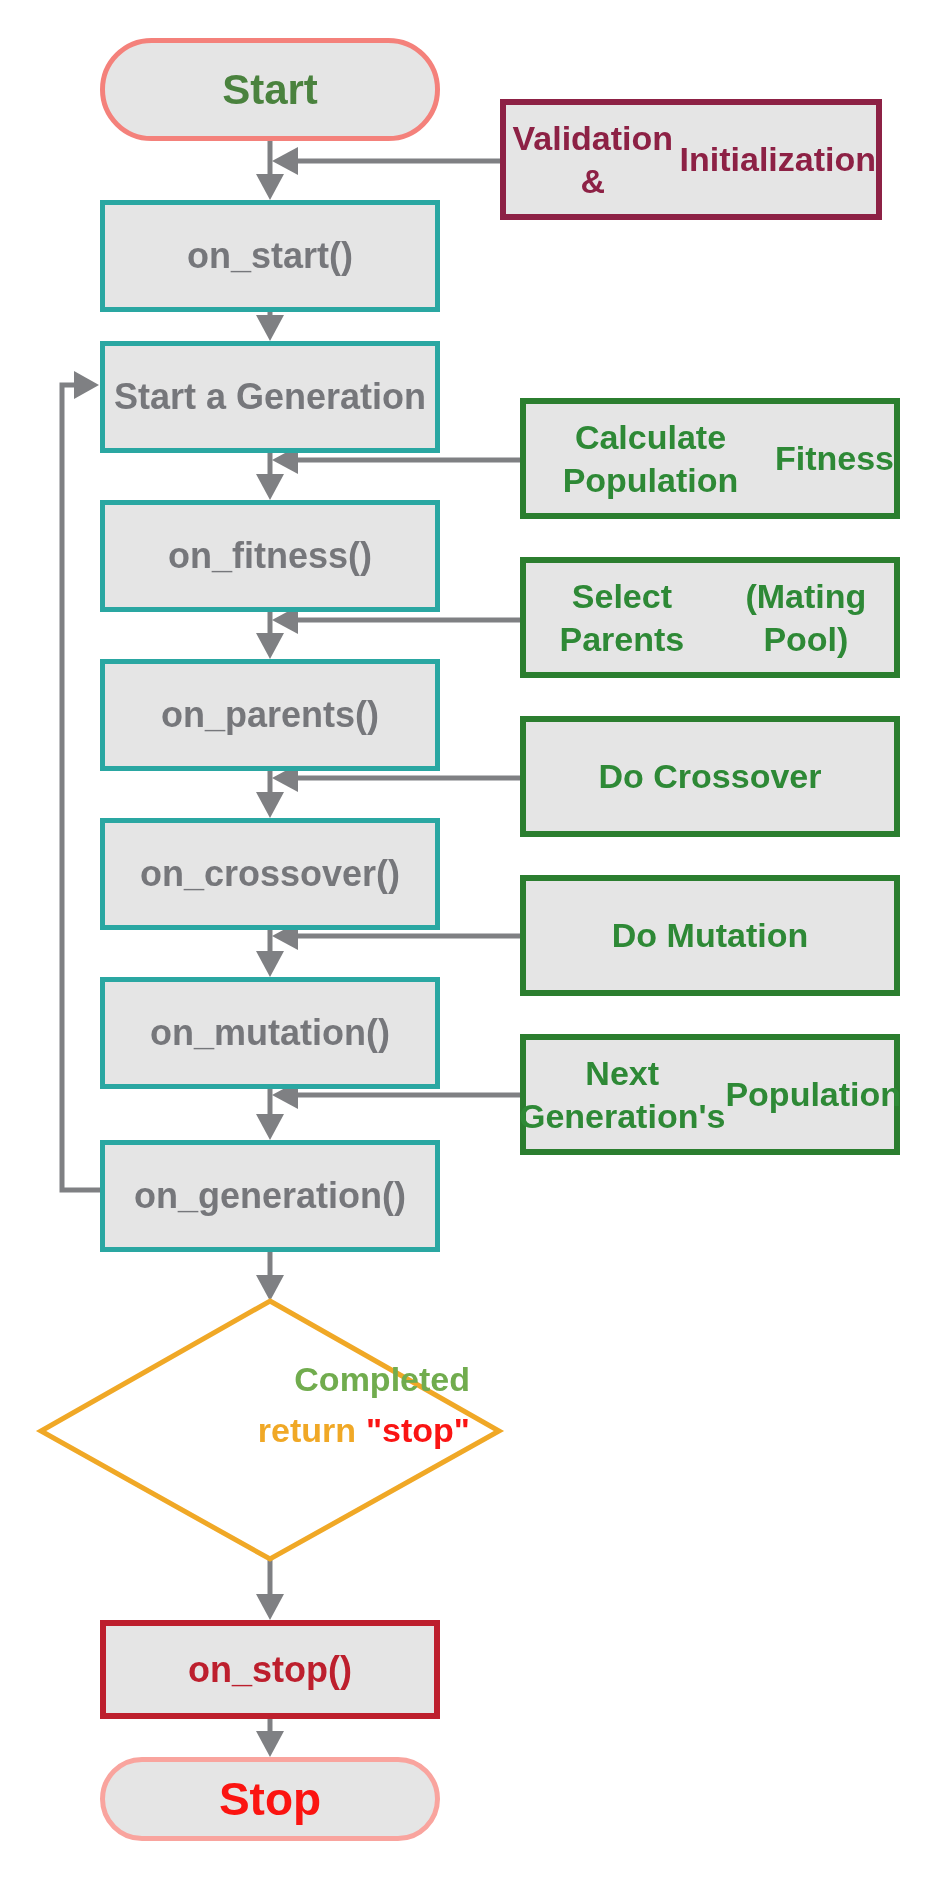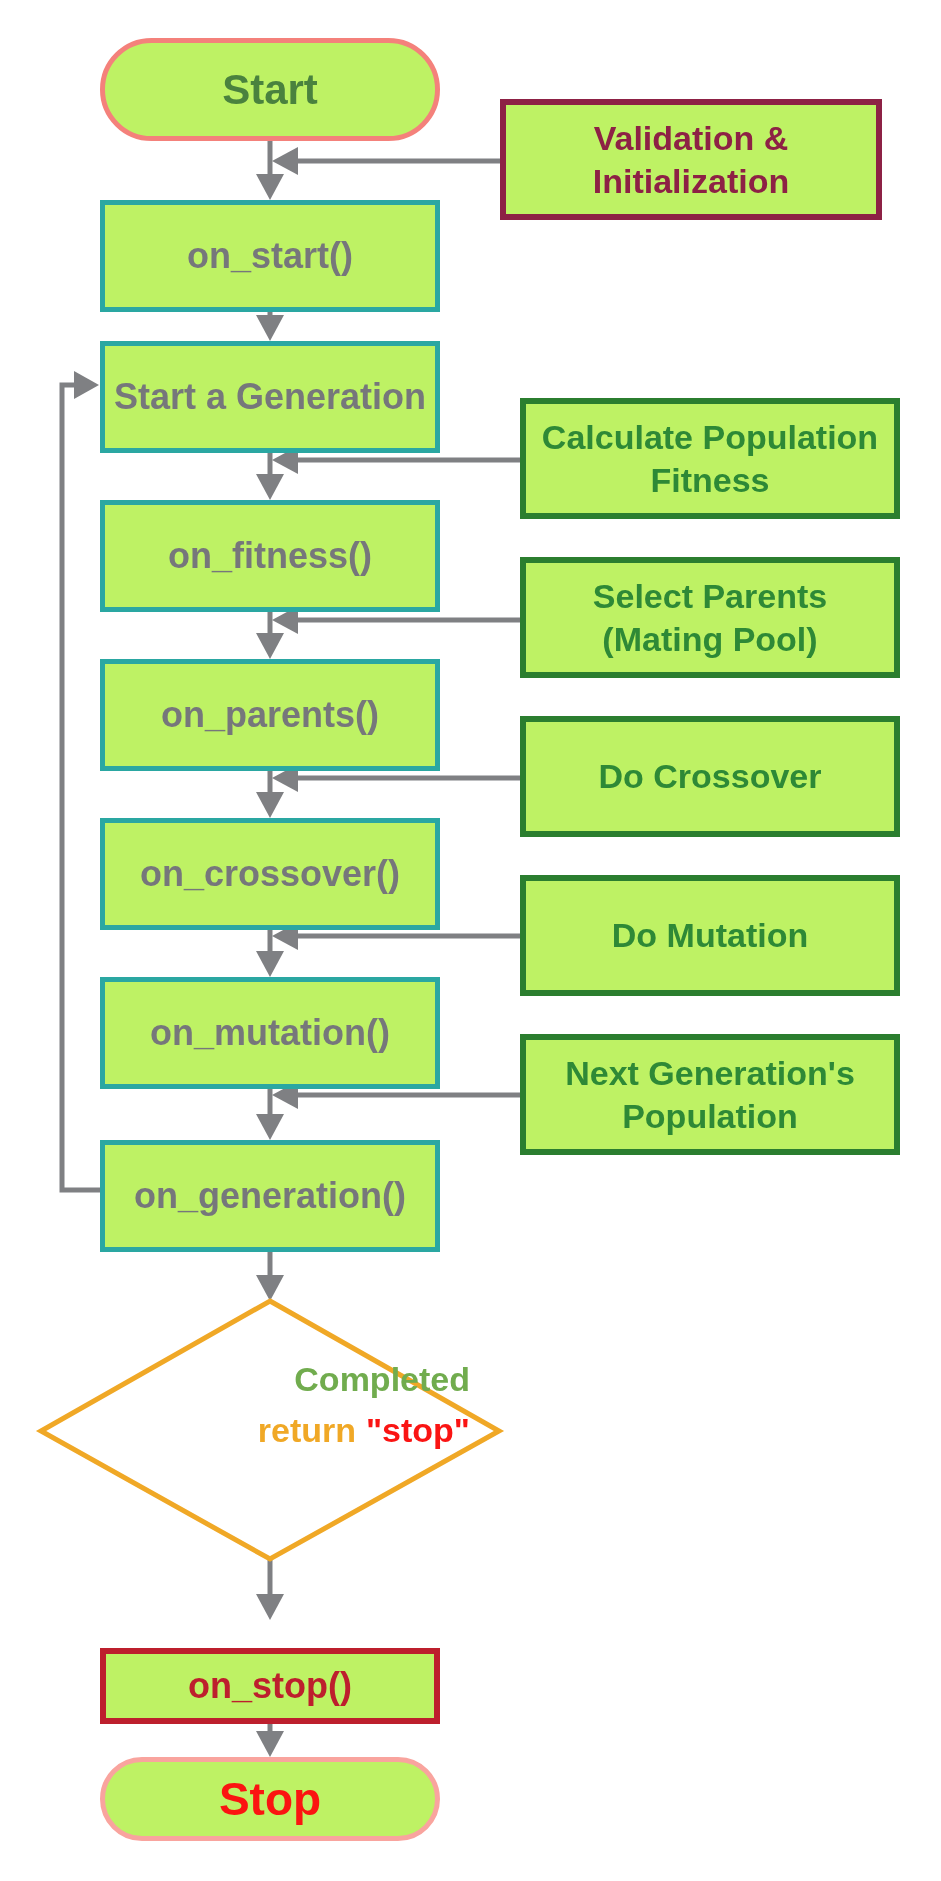--- a/index.html
+++ b/index.html
@@ -5,39 +5,39 @@
   html,body { margin:0; padding:0; background:#ffffff; }
   #canvas {
     position:relative;
     width:941px; height:1881px;
     background:#ffffff;
     font-family:"Liberation Sans","DejaVu Sans",sans-serif;
     overflow:hidden;
   }
   #arrow-layer { position:absolute; left:0; top:0; }
 
-  .node { position:absolute; box-sizing:border-box; background:#bef264;
+  .node { position:absolute; box-sizing:border-box; background:#e5e5e5;
           display:flex; align-items:center; justify-content:center;
           text-align:center; }
 
   
   .terminator { left:100px; width:340px; font-weight:bold; }
   #start-terminator  { top:38px;   height:103px; border:5px solid #f4817b; border-radius:52px;
                        color:#4a823e; font-size:42px; }
   #stop-terminator   { top:1757px; height:84px;  border:5px solid #f9a49e; border-radius:42px;
                        color:#fb1411; font-size:46px; }
 
   
   .proc { left:100px; width:340px; height:112px; border:5px solid #2aa7a2;
           color:#76777b; font-size:36px; font-weight:bold; }
 
   
   .note { left:520px; width:380px; height:121px; border:6px solid #2b7e2f;
           color:#2e8936; font-size:34px; font-weight:bold; line-height:1.26;
-          flex-direction:column; }
+          flex-direction:row; }
   #note-validation { left:500px; width:382px; top:99px;
           border-color:#8d2145; color:#8d2145; }
 
   
   #decision-text { position:absolute; left:70px; top:1354px; width:400px;
           text-align:right; font-size:34px; font-weight:bold; line-height:51px; }
   #decision-text .l-completed { color:#71ac4e; }
   #decision-text .l-or        { color:#f0a826; font-size:37px; }
   #decision-text .l-return    { color:#f0a826; }
   #decision-text .l-stopval   { color:#fa1413; margin-left:10px; }
@@ -181,21 +181,21 @@
     <div>Population</div>
   </div>
 
   <div id="decision-text">
     <div class="l-completed">Completed</div>
     <div>
       <span class="l-return">return</span><span class="l-stopval">"stop"</span>
     </div>
   </div>
 
-  <div class="node" style="left:100px; top:1620px; width:340px; height:76px; border:6px solid #bd1f2d; color:#bd1f2d; font-size:36px; font-weight:bold;margin-top:28px;">
+  <div class="node" style="left:100px; top:1620px; width:340px; height:99px; border:6px solid #bd1f2d; color:#bd1f2d; font-size:36px; font-weight:bold;">
     <span>on_stop()</span>
   </div>
 
   <div class="node terminator" id="stop-terminator">
     <span>Stop</span>
   </div>
 
 </div>
 
 </body></html>

